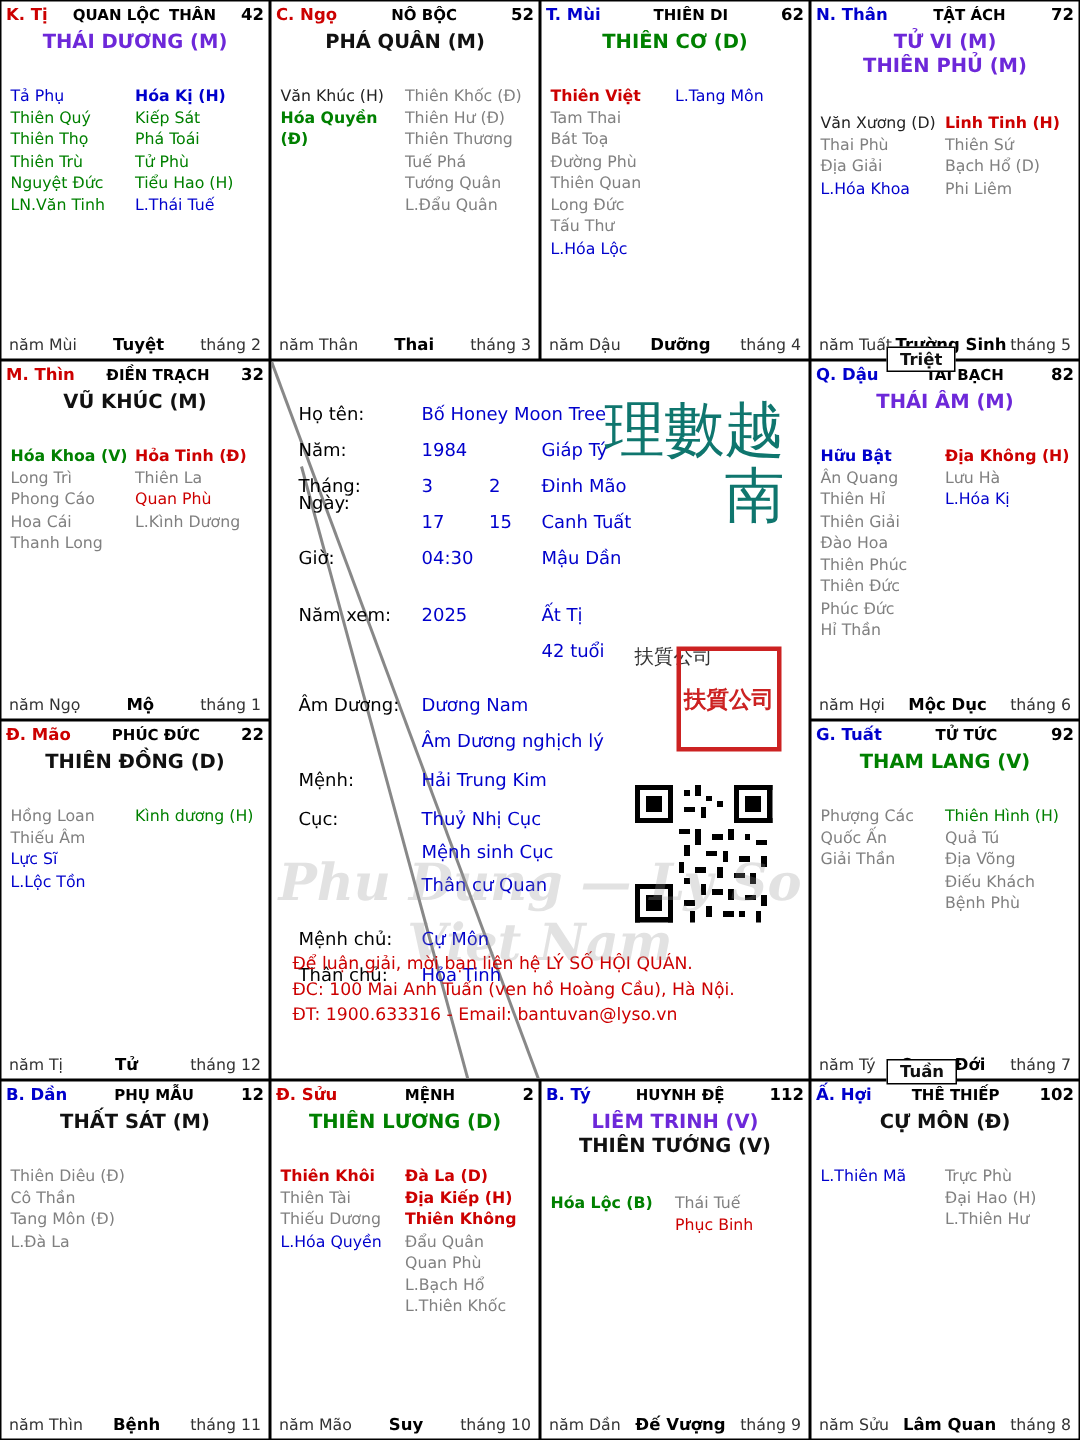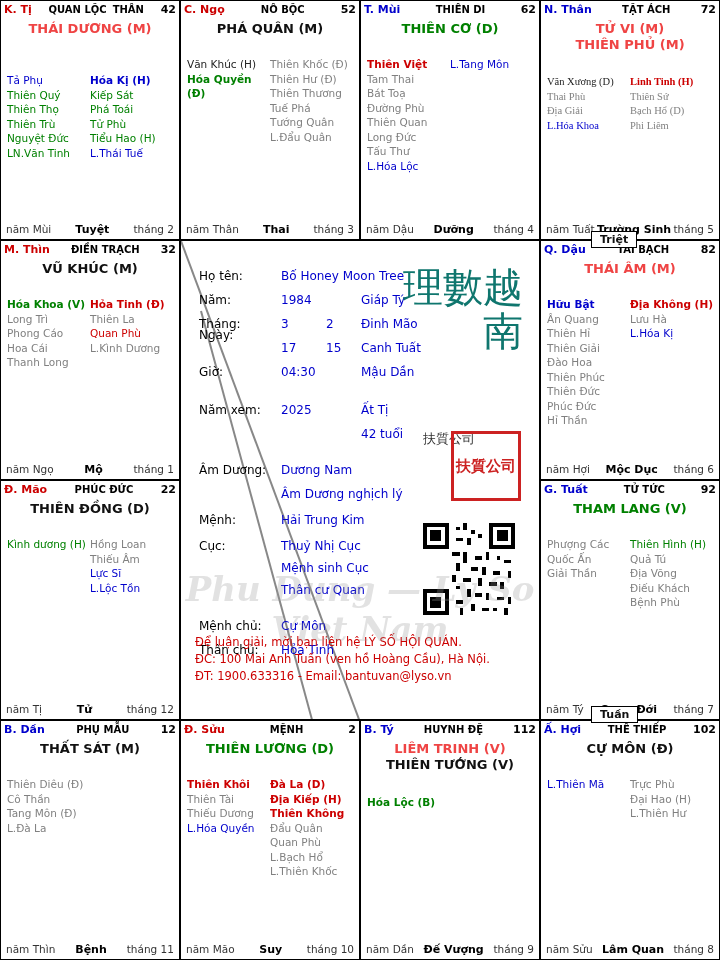--- a/index.html
+++ b/index.html
@@ -37,21 +37,21 @@
     font-size:11px;font-weight:bold;
   }
   .pal-chi{color:#0000cc;}
   .pal-name{color:#000;font-weight:bold;font-size:10px;}
   .pal-num{color:#000;font-weight:bold;}
   .pal-main{
     position:absolute;top:20px;left:0;right:0;
     text-align:center;font-weight:bold;font-size:13px;
     line-height:16px;
   }
-  .pal-main .m1{color:#ef4444;}
+  .pal-main .m1{color:#6d28d9;}
   .pal-main .m2{color:#008000;}
   .stars{
     position:absolute;top:56px;left:6px;right:6px;bottom:26px;
     display:flex;
   }
   .stars .col{flex:1;line-height:14.5px;font-size:10.5px;}
   .stars .col.right{flex:1;}
   .s-red{color:#cc0000;}
   .s-green{color:#008000;}
   .s-blue{color:#0000cc;}
@@ -125,21 +125,21 @@
 
   <div class="cell">
       <div class="pal-top">
         <span class="pal-chi red" style="color: rgb(204, 0, 0);">K. Tị</span>
         <span><span class="pal-name">QUAN LỘC</span><span class="pal-name" style="margin-left: 6px;">THÂN</span></span>
         <span class="pal-num">42</span>
       </div>
       <div class="pal-main">
         <div class="m1">THÁI DƯƠNG (M)</div>
       </div>
-      <div class="stars" style="top: 72px;">
+      <div class="stars" style="top: 56px;">
         <div class="col left">
           <div class="s-blue">Tả Phụ</div>
           <div class="s-green">Thiên Quý</div>
           <div class="s-green">Thiên Thọ</div>
           <div class="s-green">Thiên Trù</div>
           <div class="s-green">Nguyệt Đức</div>
           <div class="s-green">LN.Văn Tinh</div>
         </div>
         <div class="col right">
           <div class="s-blue s-bold">Hóa Kị (H)</div>
@@ -218,21 +218,21 @@
   <div class="cell">
       <div class="pal-top">
         <span class="pal-chi">N. Thân</span>
         <span><span class="pal-name">TẬT ÁCH</span></span>
         <span class="pal-num">72</span>
       </div>
       <div class="pal-main">
         <div class="m1">TỬ VI (M)</div>
         <div class="m1">THIÊN PHỦ (M)</div>
       </div>
-      <div class="stars" style="top: 74px; font-family: Liberation Serif, serif;">
+      <div class="stars" style="top: 74px;">
         <div class="col left">
           <div class="s-black">Văn Xương (D)</div>
           <div class="s-grey">Thai Phù</div>
           <div class="s-grey">Địa Giải</div>
           <div class="s-blue">L.Hóa Khoa</div>
         </div>
         <div class="col right">
           <div class="s-red s-bold">Linh Tinh (H)</div>
           <div class="s-grey">Thiên Sứ</div>
           <div class="s-grey">Bạch Hổ (D)</div>
@@ -433,28 +433,28 @@
   <div class="cell">
       <div class="pal-top">
         <span class="pal-chi red" style="color: rgb(204, 0, 0);">Đ. Mão</span>
         <span><span class="pal-name">PHÚC ĐỨC</span></span>
         <span class="pal-num">22</span>
       </div>
       <div class="pal-main">
         <div class="">THIÊN ĐỒNG (D)</div>
       </div>
       <div class="stars" style="top: 56px;">
-        <div class="col right">
-          <div class="s-green">Kình dương (H)</div>
-        </div>
         <div class="col left">
           <div class="s-grey">Hồng Loan</div>
           <div class="s-grey">Thiếu Âm</div>
           <div class="s-blue">Lực Sĩ</div>
           <div class="s-blue">L.Lộc Tồn</div>
+        </div>
+        <div class="col right">
+          <div class="s-green">Kình dương (H)</div>
         </div>
       </div>
       <div class="pal-bottom">
         <span>năm Tị</span>
         <span class="mid">Tử</span>
         <span>tháng 12</span>
       </div>
     </div>
   <div class="cell">
       <div class="pal-top">
@@ -548,20 +548,24 @@
         <span class="pal-num">112</span>
       </div>
       <div class="pal-main">
         <div class="m1">LIÊM TRINH (V)</div>
         <div class="">THIÊN TƯỚNG (V)</div>
       </div>
       <div class="stars" style="top: 74px;">
         <div class="col left">
           <div class="s-green s-bold">Hóa Lộc (B)</div>
         </div>
+        <div class="col right">
+          <div class="s-grey">Thái Tuế</div>
+          <div class="s-red">Phục Binh</div>
+        </div>
       </div>
       <div class="pal-bottom">
         <span>năm Dần</span>
         <span class="mid">Đế Vượng</span>
         <span>tháng 9</span>
       </div>
     </div>
   <div class="cell">
       <div class="pal-top">
         <span class="pal-chi">Ấ. Hợi</span>

